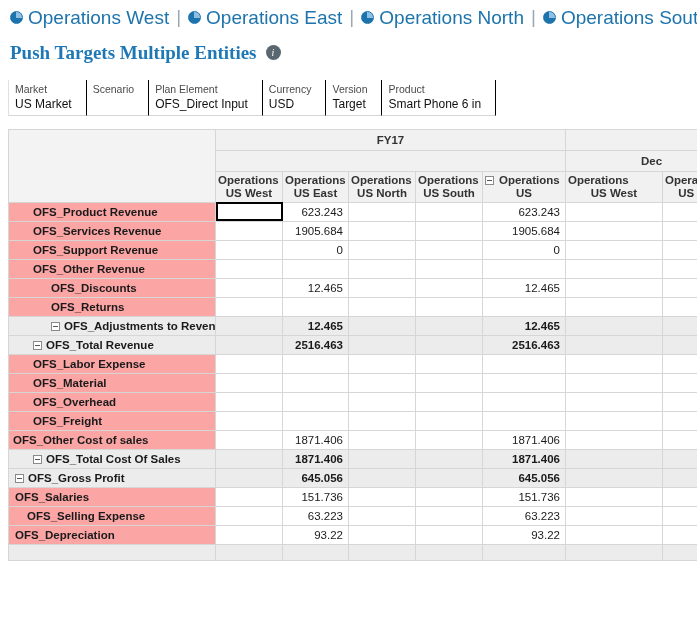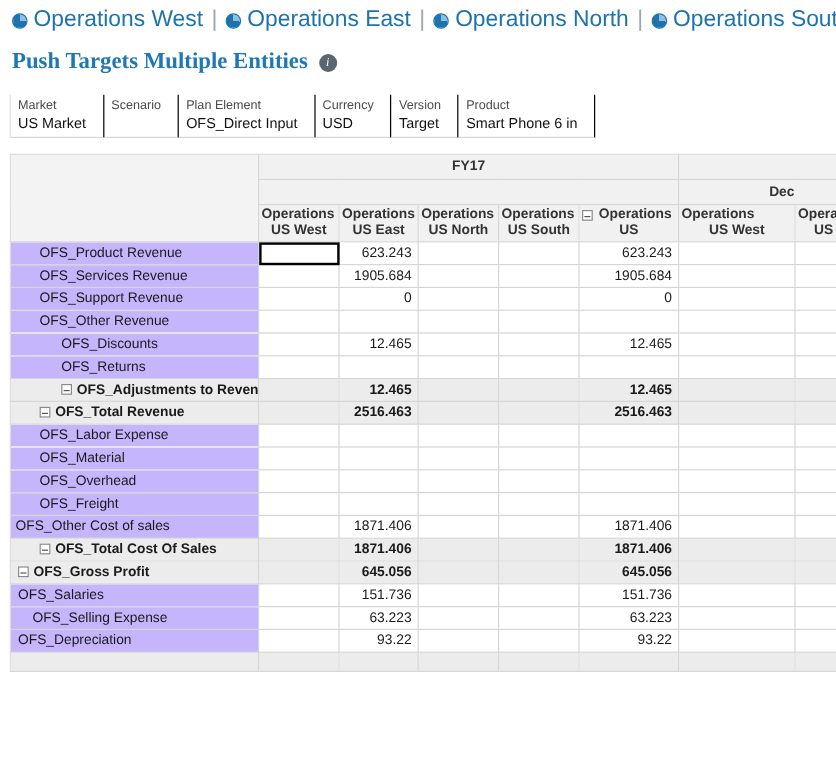--- a/index.html
+++ b/index.html
@@ -46,21 +46,21 @@
   .grid-wrap { margin:13px 0 0 8px; width:689px; overflow:hidden; }
   table.grid { border-collapse:collapse; table-layout:fixed; font-size:11.5px; width:729px; }
   .grid th, .grid td { border:1px solid #d6d6d6; white-space:nowrap; overflow:hidden; }
   .grid thead th { background:#f1f1f1; font-weight:bold; color:#333; }
   .grid th.corner { background:#f3f3f3; }
   .grid th.period { height:21px; text-align:center; padding:0 2px; }
   .grid th.colhead { height:30px; text-align:center; padding:2px; line-height:13px; vertical-align:middle; }
   .grid th.colhead.bold { font-weight:bold; }
   .hdr-line { display:flex; align-items:center; justify-content:flex-start; gap:1px; }
   .grid tbody th.rowlabel {
-    background:#c4b5fd; font-weight:normal; text-align:left; height:16px;
+    background:#fca5a5; font-weight:bold; text-align:left; height:16px;
     padding:3px 4px; color:#1a1a1a;
   }
   .grid tbody td.cell { background:#fff; text-align:right; padding:3px 5px; height:16px; color:#1a1a1a; cursor:cell; }
   .grid tbody tr.total th.rowlabel, .grid tbody tr.total td.cell { background:#ececec; font-weight:bold; }
   .grid tbody td.cell.selected { outline:2px solid #000; outline-offset:-2px; }
   .collapse-icon {
     display:inline-block; width:9px; height:9px; border:1px solid #8a8a8a; background:#fff;
     position:relative; margin-right:4px; vertical-align:-1px; cursor:pointer; flex:0 0 auto;
   }
   .collapse-icon::after { content:""; position:absolute; left:1px; right:1px; top:50%; height:1px; background:#555; }

